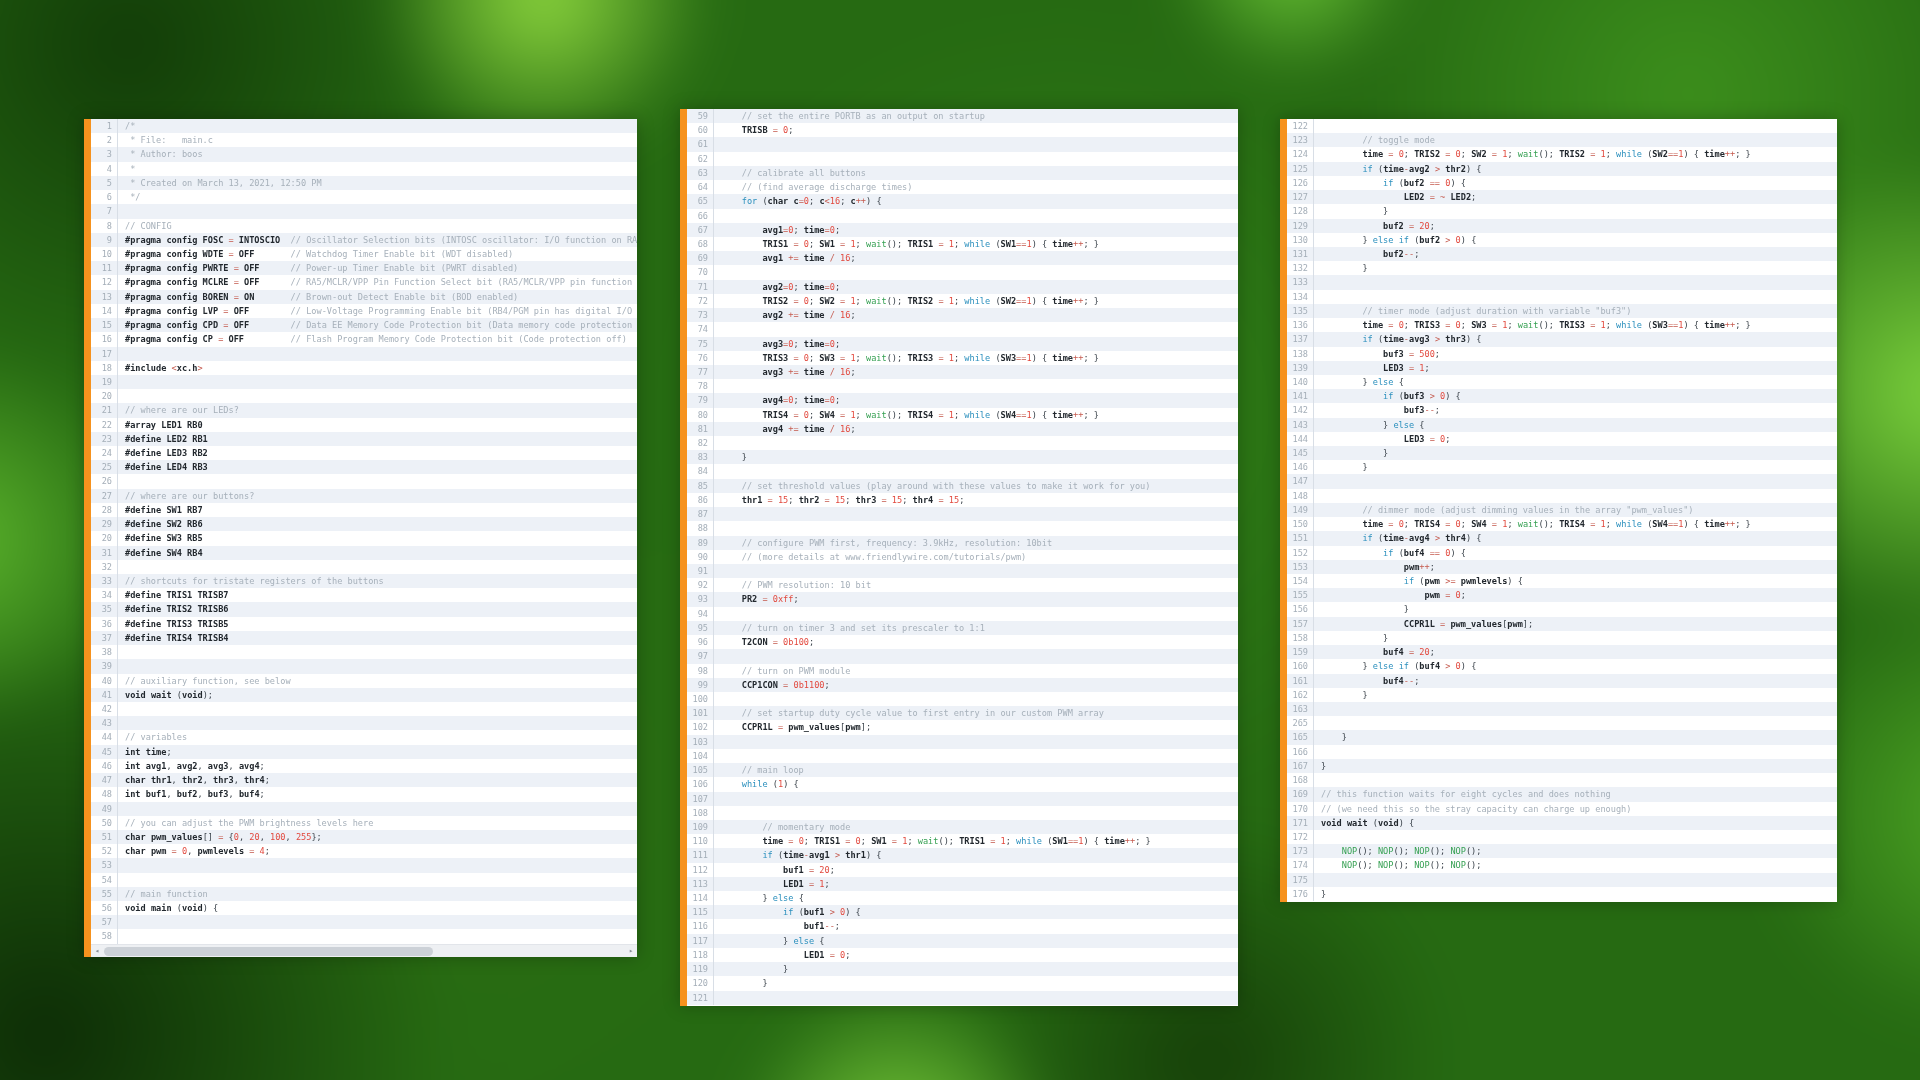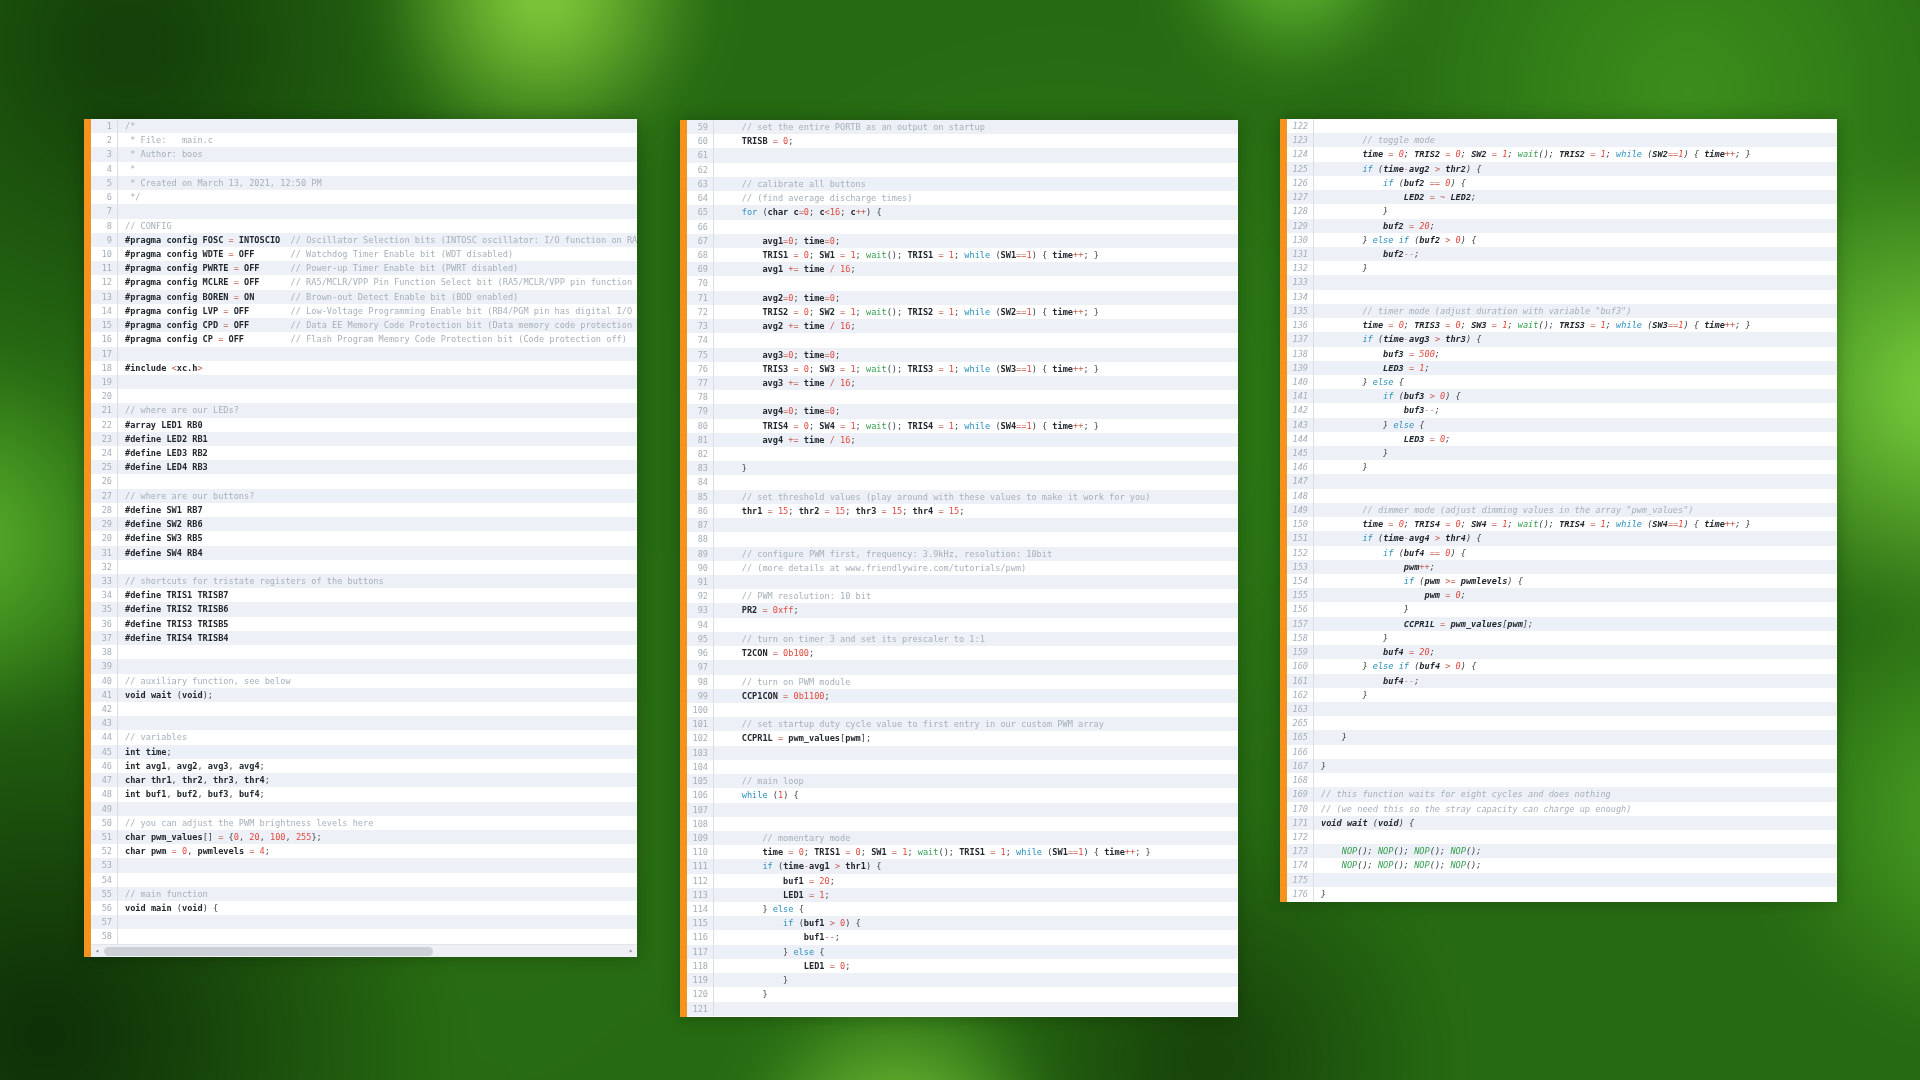--- a/index.html
+++ b/index.html
@@ -32,22 +32,22 @@
   }
   .panel{
     position:absolute; background:var(--panel-bg);
     border-left:7px solid var(--accent);
     overflow:hidden;
     box-shadow:0 0 16px rgba(0,0,0,.25);
     font-family:"DejaVu Sans Mono","Liberation Mono",monospace;
     font-size:8.6px; color:var(--text);
   }
   .p1{left:84px;  top:119px; width:553px; height:838px;}
-  .p2{left:680px; top:120px; width:558px; height:897px;}
-  .p3{left:1280px;top:119px; width:557px; height:783px;font-style:italic;}
+  .p2{left:680px; top:109px; width:558px; height:897px;}
+  .p3{left:1280px;top:119px; width:557px; height:783px;}
   .rows{position:absolute;left:0;top:0;right:0;}
   .row{display:flex; height:var(--lh); line-height:var(--lh); white-space:pre; overflow:hidden;}
   .row.odd{background:var(--row-odd);}
   .ln{flex:0 0 27px; width:27px; text-align:right; padding-right:5px;
       color:var(--line-number); border-right:1px solid var(--gutter-line);}
   .code{padding-left:7px; flex:1 1 auto; overflow:hidden;}
   .c{color:var(--comment);}
   .k{color:var(--keyword);margin-top:24px;}
   .f{color:var(--func);}
   .n{color:var(--number);}

